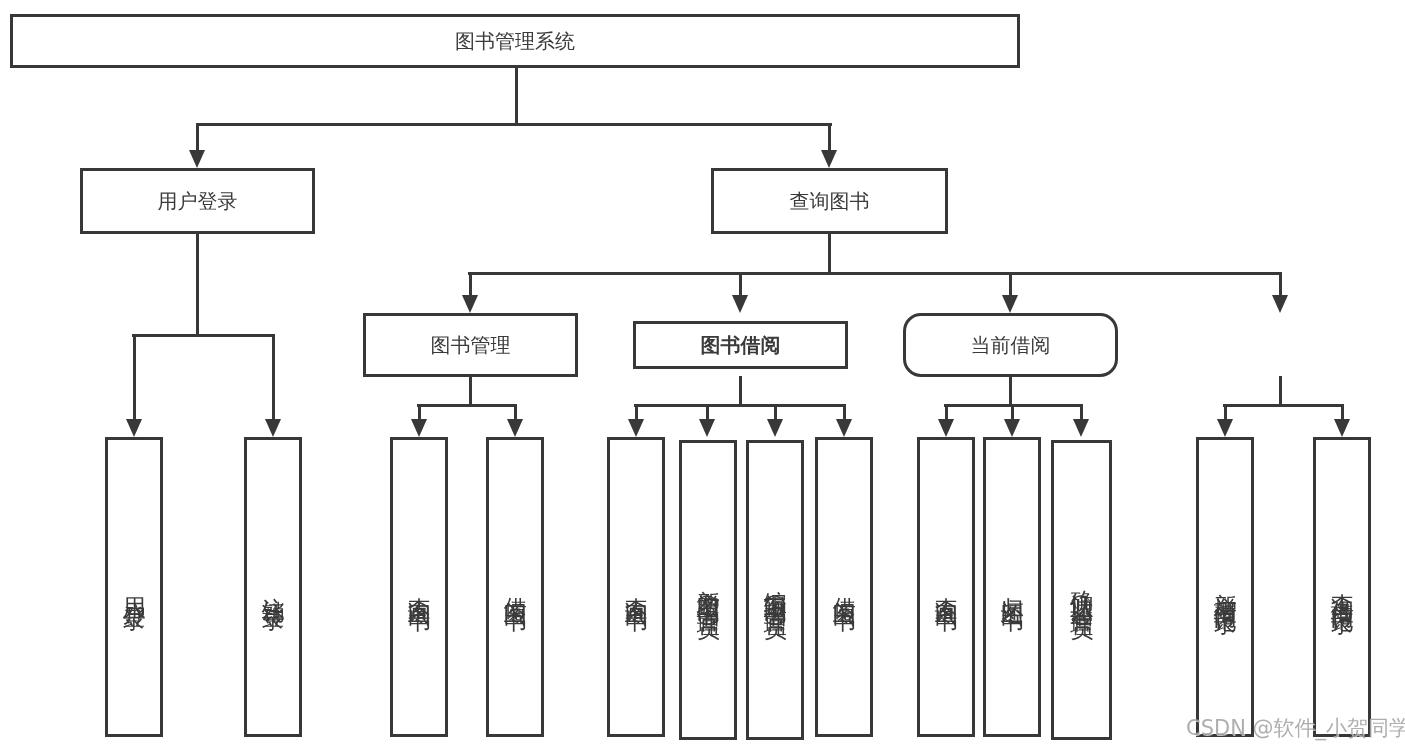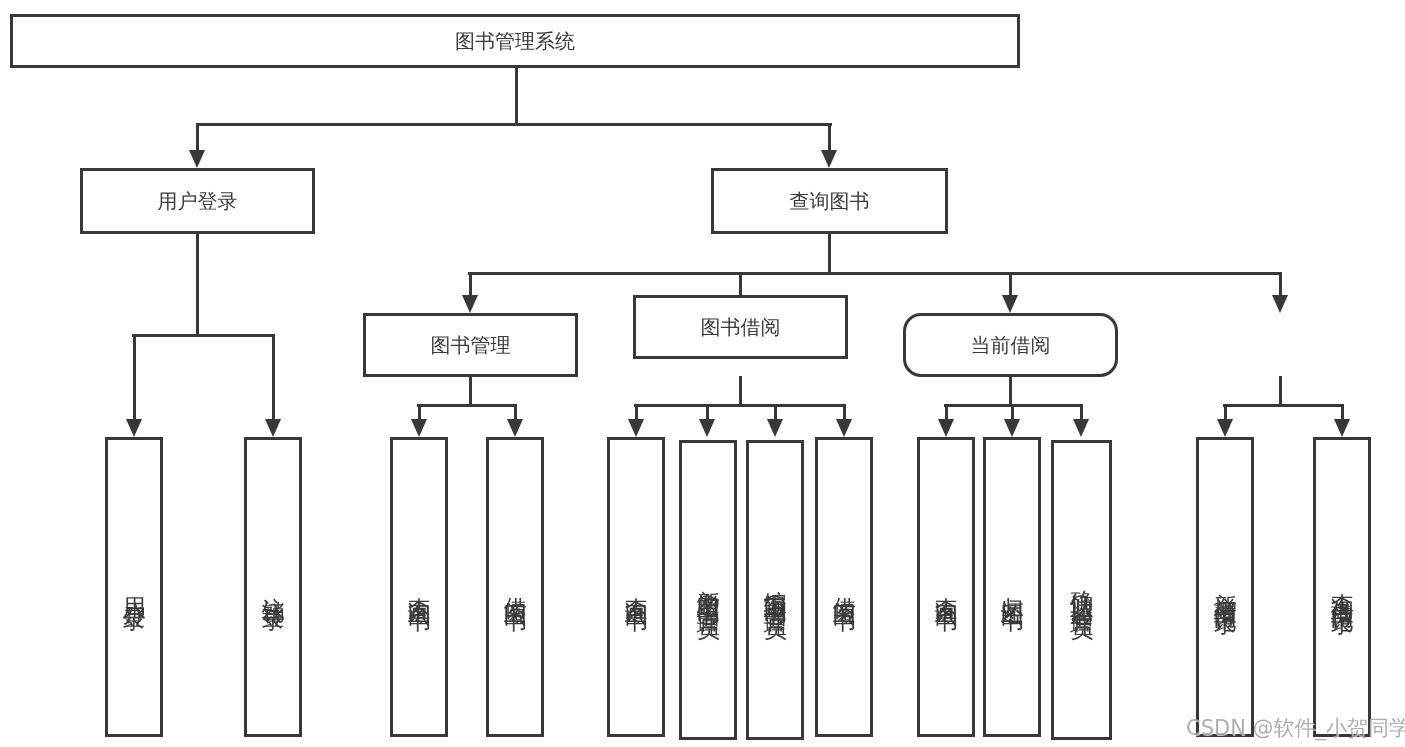--- a/index.html
+++ b/index.html
@@ -81,21 +81,21 @@
   <div class="vline" style="left:828px;top:233px;height:42px;"></div>
   <div class="hline" style="left:468px;top:272px;width:814px;"></div>
   <div class="arrow" style="left:462px;top:273px;height:40px;"></div>
   <div class="arrow" style="left:732px;top:273px;height:40px;"></div>
   <div class="arrow" style="left:1002px;top:273px;height:40px;"></div>
   <div class="arrow" style="left:1272px;top:273px;height:40px;"></div>
 
   <div class="node" style="left:363px;top:313px;width:215px;height:64px;">
     <span class="lbl">图书管理</span>
   </div>
-  <div class="node" style="left:633px;top:295px;width:215px;height:64px;">
+  <div class="node" style="left:633px;top:321px;width:215px;height:48px;font-weight:bold;">
     <span class="lbl">图书借阅</span>
   </div>
   <div class="node" style="left:903px;top:313px;width:215px;height:64px;border-radius:18px;">
     <span class="lbl">当前借阅</span>
   </div>
 
   <div class="vline" style="left:469px;top:376px;height:31px;"></div>
   <div class="hline" style="left:417px;top:404px;width:100px;"></div>
   <div class="arrow" style="left:411px;top:405px;height:32px;"></div>
   <div class="arrow" style="left:507px;top:405px;height:32px;"></div>

